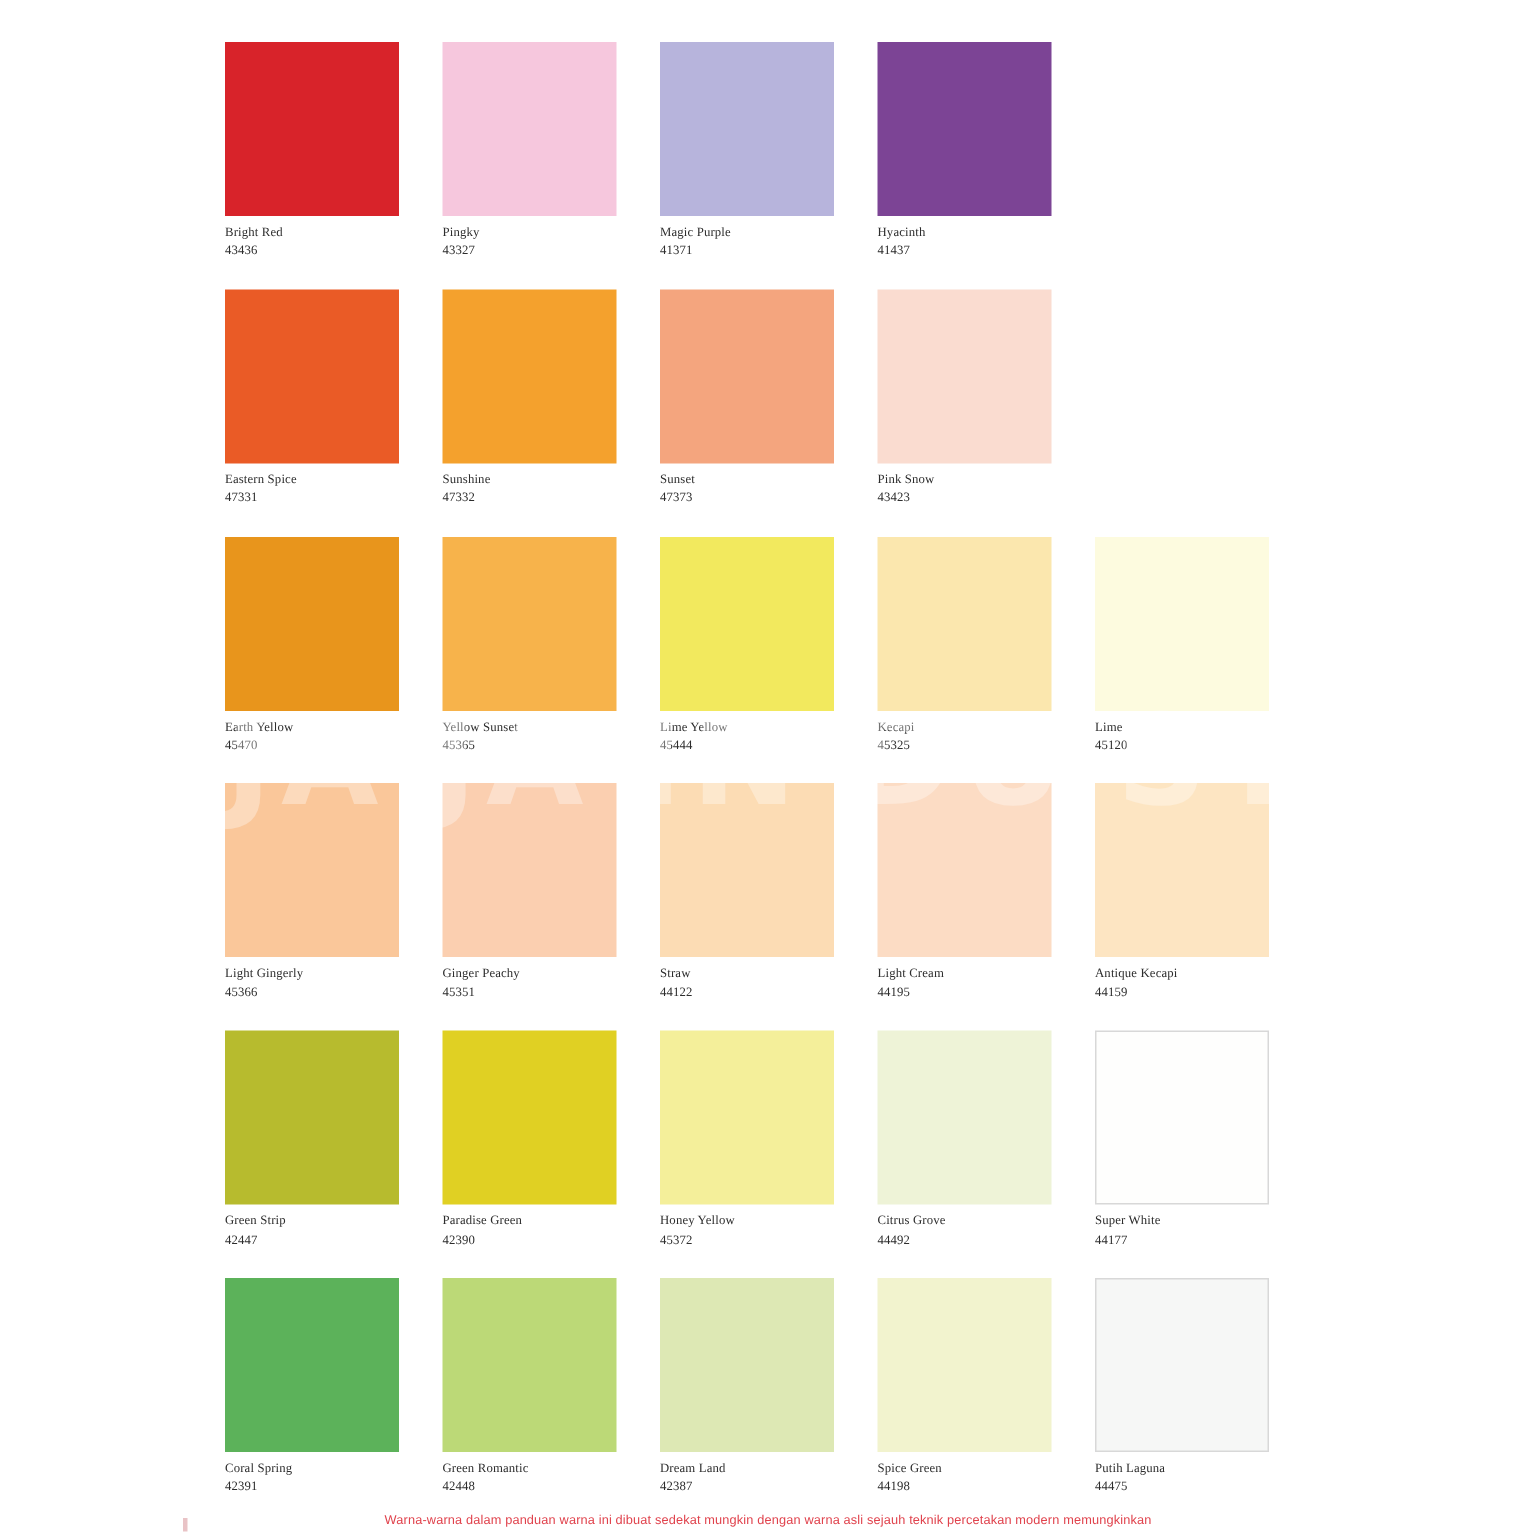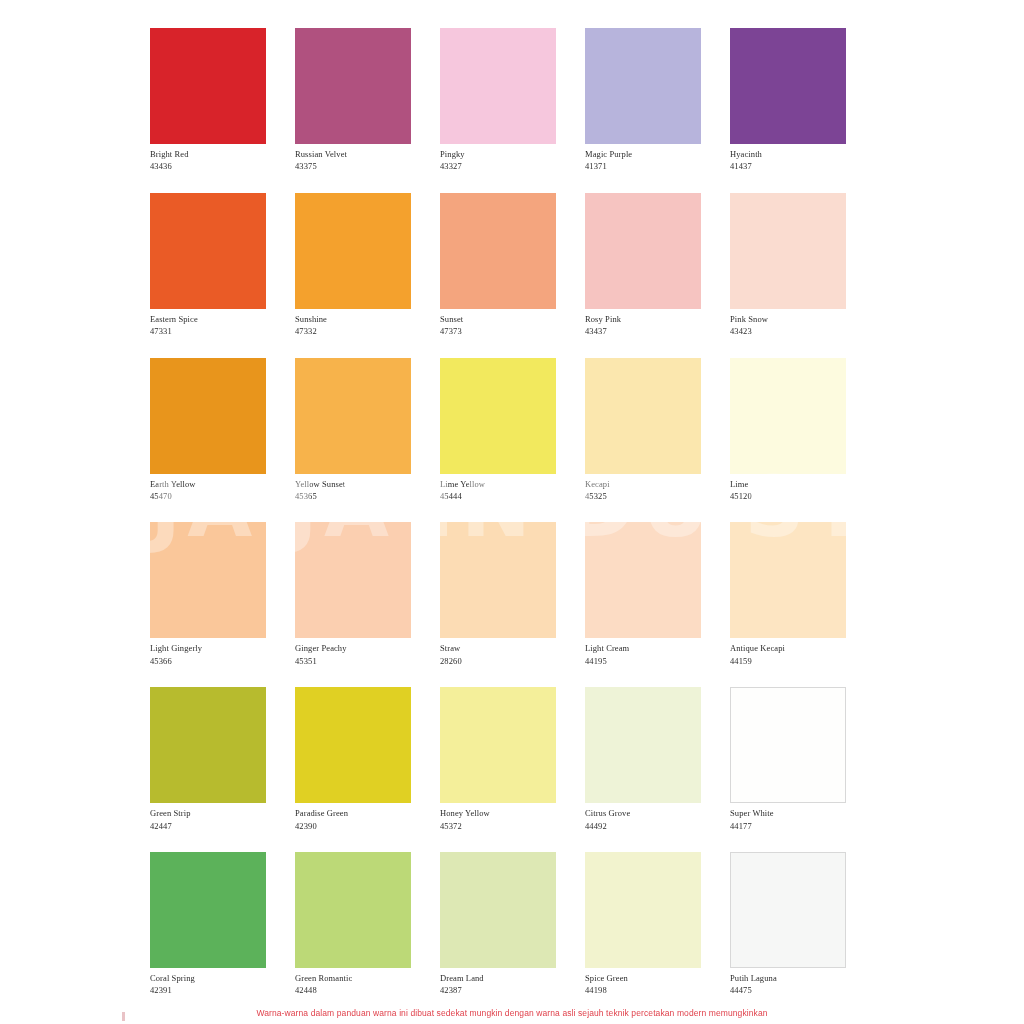--- a/index.html
+++ b/index.html
@@ -129,27 +129,20 @@
   <div id="grid">
       <div class="row">
         <div class="cell">
           <div class="swatch" style="background: rgb(216, 35, 42);"></div>
           <div class="meta">
             <div class="cname">Bright Red</div>
             <div class="ccode">43436</div>
           </div>
         </div>
         <div class="cell">
-          <div class="swatch" style="background: rgb(176, 81, 127);"></div>
-          <div class="meta">
-            <div class="cname">Russian Velvet</div>
-            <div class="ccode">43375</div>
-          </div>
-        </div>
-        <div class="cell">
           <div class="swatch" style="background: rgb(246, 199, 221);"></div>
           <div class="meta">
             <div class="cname">Pingky</div>
             <div class="ccode">43327</div>
           </div>
         </div>
         <div class="cell">
           <div class="swatch" style="background: rgb(183, 180, 220);"></div>
           <div class="meta">
             <div class="cname">Magic Purple</div>
@@ -180,27 +173,20 @@
           </div>
         </div>
         <div class="cell">
           <div class="swatch" style="background: rgb(244, 165, 126);"></div>
           <div class="meta">
             <div class="cname">Sunset</div>
             <div class="ccode">47373</div>
           </div>
         </div>
         <div class="cell">
-          <div class="swatch" style="background: rgb(246, 196, 193);"></div>
-          <div class="meta">
-            <div class="cname">Rosy Pink</div>
-            <div class="ccode">43437</div>
-          </div>
-        </div>
-        <div class="cell">
           <div class="swatch" style="background: rgb(250, 220, 208);"></div>
           <div class="meta">
             <div class="cname">Pink Snow</div>
             <div class="ccode">43423</div>
           </div>
         </div>
       </div>
       <div class="row">
         <div class="cell">
           <div class="swatch" style="background: rgb(232, 149, 28);"></div>
@@ -250,21 +236,21 @@
           <div class="swatch" style="background: rgb(251, 207, 176);"></div>
           <div class="meta">
             <div class="cname">Ginger Peachy</div>
             <div class="ccode">45351</div>
           </div>
         </div>
         <div class="cell">
           <div class="swatch" style="background: rgb(252, 220, 180);"></div>
           <div class="meta">
             <div class="cname">Straw</div>
-            <div class="ccode">28260</div>
+            <div class="ccode">44122</div>
           </div>
         </div>
         <div class="cell">
           <div class="swatch" style="background: rgb(252, 220, 196);"></div>
           <div class="meta">
             <div class="cname">Light Cream</div>
             <div class="ccode">44195</div>
           </div>
         </div>
         <div class="cell">

